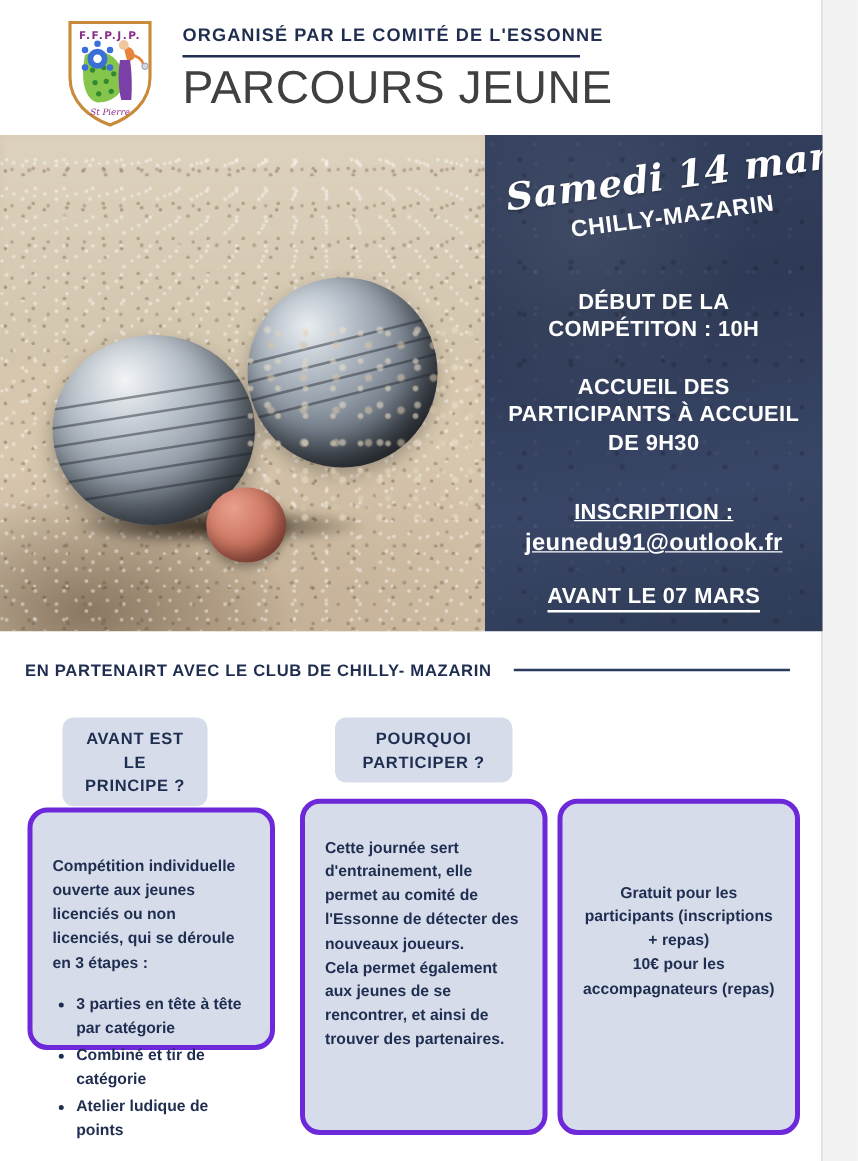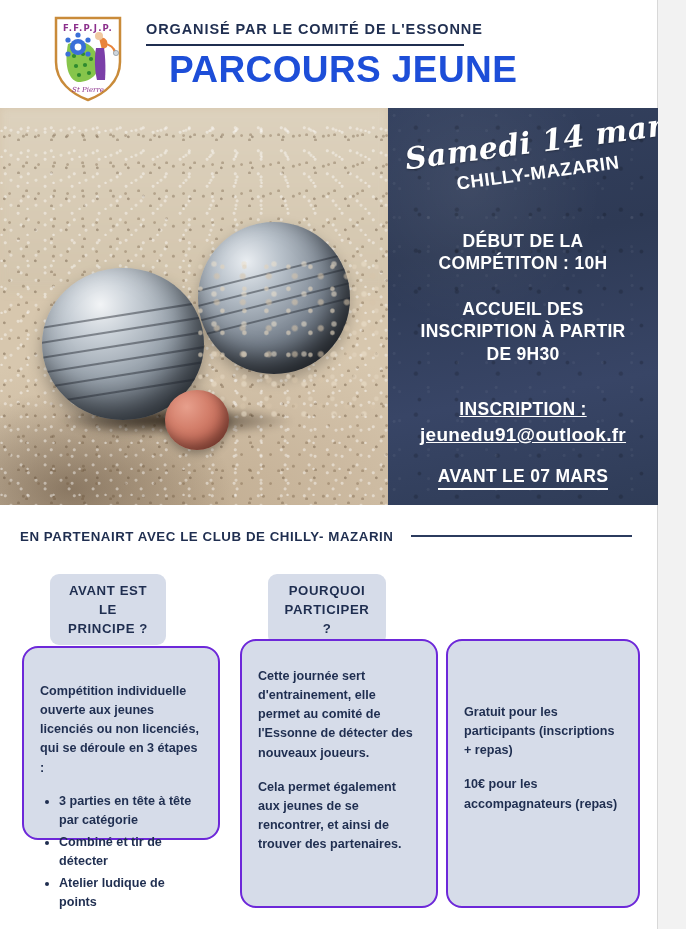--- a/index.html
+++ b/index.html
@@ -59,26 +59,25 @@
   }
   .kicker-rule {
     margin-top: 6px;
     width: 318px;
     height: 2px;
     background: #1f2e50;
   }
   .main-title {
     margin-top: 5px;
     font-size: 37px;
-    font-weight: bold;
+    font-weight: normal;
     letter-spacing: 0.4px;
-    color: #1d4ed8;
+    color: #404040;
     line-height: 1.05;
     white-space: nowrap;
-    margin-left: 23px;
   }
 
   
   .photo {
     position: absolute;
     left: 0;
     top: 108px;
     width: 388px;
     height: 397px;
     overflow: hidden;
@@ -283,46 +282,46 @@
     color: #1f2e50;
     font-weight: bold;
     font-size: 13.2px;
     letter-spacing: 0.6px;
     text-align: center;
     line-height: 1.45;
     padding: 7px 12px;
     box-sizing: border-box;
   }
   .badge-1 { left: 50px;  top: 574px; width: 116px; }
-  .badge-2 { left: 268px; top: 574px; width: 118px; }
+  .badge-2 { left: 268px; top: 574px; width: 142px; }
   .badge-3 { left: 468px; top: 583px; width: 142px; }
 
   
   .card {
     position: absolute;
     background: #d6dce9;
-    border: 2px solid #6d28d9;
+    border: 4px solid #6d28d9;
     border-radius: 16px;
     box-sizing: border-box;
     color: #1f2e50;
     font-size: 12.6px;
     line-height: 1.52;
     font-weight: bold;
   }
   .card-1 { left: 22px;  top: 646px; width: 198px; height: 194px; }
   .card-2 { left: 240px; top: 639px; width: 198px; height: 269px; }
   .card-3 { left: 446px; top: 639px; width: 194px; height: 269px; }
 
   .card-inner { padding: 0 16px; }
   .card-1 .card-inner { padding-top: 34px; }
   .card-2 .card-inner { padding-top: 26px; }
-  .card-3 .card-inner { padding-top: 62px; }
+  .card-3 .card-inner { padding-top: 62px; text-align: center; }
 
   .card p { margin: 0; }
-  .card .para-gap { margin-top: 15px; }
+  .card .para-gap { }
   .card ul {
     margin: 14px 0 0 0;
     padding-left: 19px;
   }
   .card li { margin-bottom: 3px; }
 </style>
 </head>
 <body>
 
 <div id="poster">
@@ -408,21 +407,21 @@
     <div class="date-script">Samedi 14 mars</div>
     <div class="city-line">CHILLY-MAZARIN</div>
 
     <div class="panel-block pb-start">
       <div>DÉBUT DE LA</div>
       <div>COMPÉTITON : 10H</div>
     </div>
 
     <div class="panel-block pb-welcome">
       <div>ACCUEIL DES</div>
-      <div>INSCRIPTION À PARTIR</div>
+      <div>PARTICIPANTS À ACCUEIL</div>
       <div>DE 9H30</div>
     </div>
 
     <div class="panel-block pb-inscr">
       <div>INSCRIPTION :</div>
       <div class="pb-email">jeunedu91@outlook.fr</div>
     </div>
 
     <div class="panel-block pb-deadline">
       <span>AVANT LE 07 MARS</span>
@@ -441,21 +440,21 @@
   <div class="badge badge-2">
     <div>POURQUOI</div>
     <div>PARTICIPER ?</div>
   </div>
 
   <div class="card card-1">
     <div class="card-inner">
       <p>Compétition individuelle ouverte aux jeunes licenciés ou non licenciés, qui se déroule en 3 étapes :</p>
       <ul>
         <li>3 parties en tête à tête par catégorie</li>
-        <li>Combiné et tir de détecter</li>
+        <li>Combiné et tir de catégorie</li>
         <li>Atelier ludique de points</li>
       </ul>
     </div>
   </div>
 
   <div class="card card-2">
     <div class="card-inner">
       <p>Cette journée sert d'entrainement, elle permet au comité de l'Essonne de détecter des nouveaux joueurs.</p>
       <p class="para-gap">Cela permet également aux jeunes de se rencontrer, et ainsi de trouver des partenaires.</p>
     </div>

